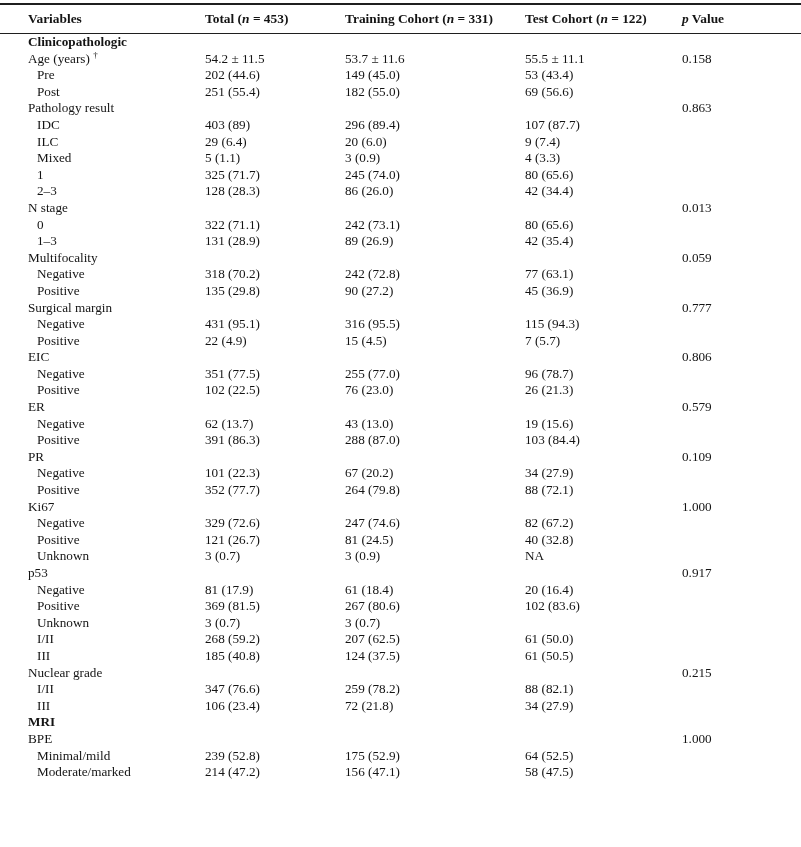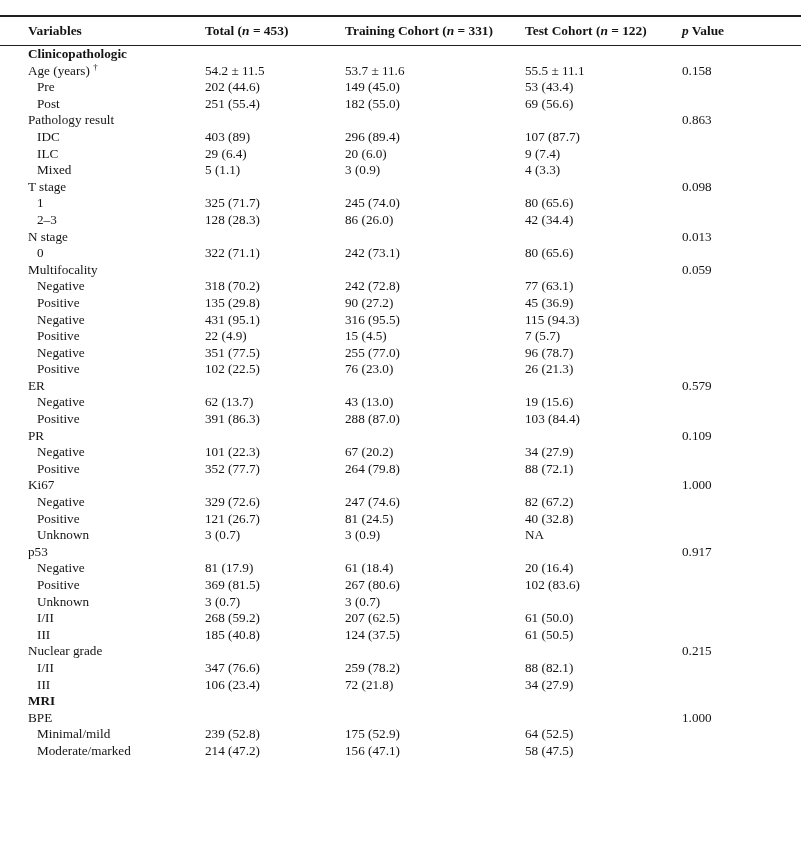--- a/index.html
+++ b/index.html
@@ -3,21 +3,21 @@
 <meta charset="utf-8">
 <style>
   * { margin: 0; padding: 0; box-sizing: border-box; }
   html, body {
     width: 801px; height: 847px;
     background: #ffffff;
     color: #141414;
     font-family: "Liberation Serif", "DejaVu Serif", serif;
     overflow: hidden;
   }
-  .page { width: 801px; height: 847px; padding-top: 15px; }
+  .page { width: 801px; height: 847px; padding-top: 3px; }
   table.paper-table {
     width: 801px;
     border-collapse: collapse;
     table-layout: fixed;
     border-top: 2px solid #1f1f1f;
   }
   col.c0 { width: 205px; }
   col.c1 { width: 140px; }
   col.c2 { width: 180px; }
   col.c3 { width: 157px; }
@@ -115,27 +115,20 @@
           <td class="col3">9 (7.4)</td>
           <td class="col4"></td>
         </tr>
         <tr class="row-sub">
           <td class="col0">Mixed</td>
           <td class="col1">5 (1.1)</td>
           <td class="col2">3 (0.9)</td>
           <td class="col3">4 (3.3)</td>
           <td class="col4"></td>
         </tr>
-        <tr class="row-var">
-          <td class="col0">T stage</td>
-          <td class="col1"></td>
-          <td class="col2"></td>
-          <td class="col3"></td>
-          <td class="col4">0.098</td>
-        </tr>
         <tr class="row-sub">
           <td class="col0">1</td>
           <td class="col1">325 (71.7)</td>
           <td class="col2">245 (74.0)</td>
           <td class="col3">80 (65.6)</td>
           <td class="col4"></td>
         </tr>
         <tr class="row-sub">
           <td class="col0">2–3</td>
           <td class="col1">128 (28.3)</td>
@@ -150,20 +143,27 @@
           <td class="col3"></td>
           <td class="col4">0.013</td>
         </tr>
         <tr class="row-sub">
           <td class="col0">0</td>
           <td class="col1">322 (71.1)</td>
           <td class="col2">242 (73.1)</td>
           <td class="col3">80 (65.6)</td>
           <td class="col4"></td>
         </tr>
+        <tr class="row-sub">
+          <td class="col0">1–3</td>
+          <td class="col1">131 (28.9)</td>
+          <td class="col2">89 (26.9)</td>
+          <td class="col3">42 (35.4)</td>
+          <td class="col4"></td>
+        </tr>
         <tr class="row-var">
           <td class="col0">Multifocality</td>
           <td class="col1"></td>
           <td class="col2"></td>
           <td class="col3"></td>
           <td class="col4">0.059</td>
         </tr>
         <tr class="row-sub">
           <td class="col0">Negative</td>
           <td class="col1">318 (70.2)</td>
@@ -171,33 +171,47 @@
           <td class="col3">77 (63.1)</td>
           <td class="col4"></td>
         </tr>
         <tr class="row-sub">
           <td class="col0">Positive</td>
           <td class="col1">135 (29.8)</td>
           <td class="col2">90 (27.2)</td>
           <td class="col3">45 (36.9)</td>
           <td class="col4"></td>
         </tr>
+        <tr class="row-var">
+          <td class="col0">Surgical margin</td>
+          <td class="col1"></td>
+          <td class="col2"></td>
+          <td class="col3"></td>
+          <td class="col4">0.777</td>
+        </tr>
         <tr class="row-sub">
           <td class="col0">Negative</td>
           <td class="col1">431 (95.1)</td>
           <td class="col2">316 (95.5)</td>
           <td class="col3">115 (94.3)</td>
           <td class="col4"></td>
         </tr>
         <tr class="row-sub">
           <td class="col0">Positive</td>
           <td class="col1">22 (4.9)</td>
           <td class="col2">15 (4.5)</td>
           <td class="col3">7 (5.7)</td>
           <td class="col4"></td>
+        </tr>
+        <tr class="row-var">
+          <td class="col0">EIC</td>
+          <td class="col1"></td>
+          <td class="col2"></td>
+          <td class="col3"></td>
+          <td class="col4">0.806</td>
         </tr>
         <tr class="row-sub">
           <td class="col0">Negative</td>
           <td class="col1">351 (77.5)</td>
           <td class="col2">255 (77.0)</td>
           <td class="col3">96 (78.7)</td>
           <td class="col4"></td>
         </tr>
         <tr class="row-sub">
           <td class="col0">Positive</td>

